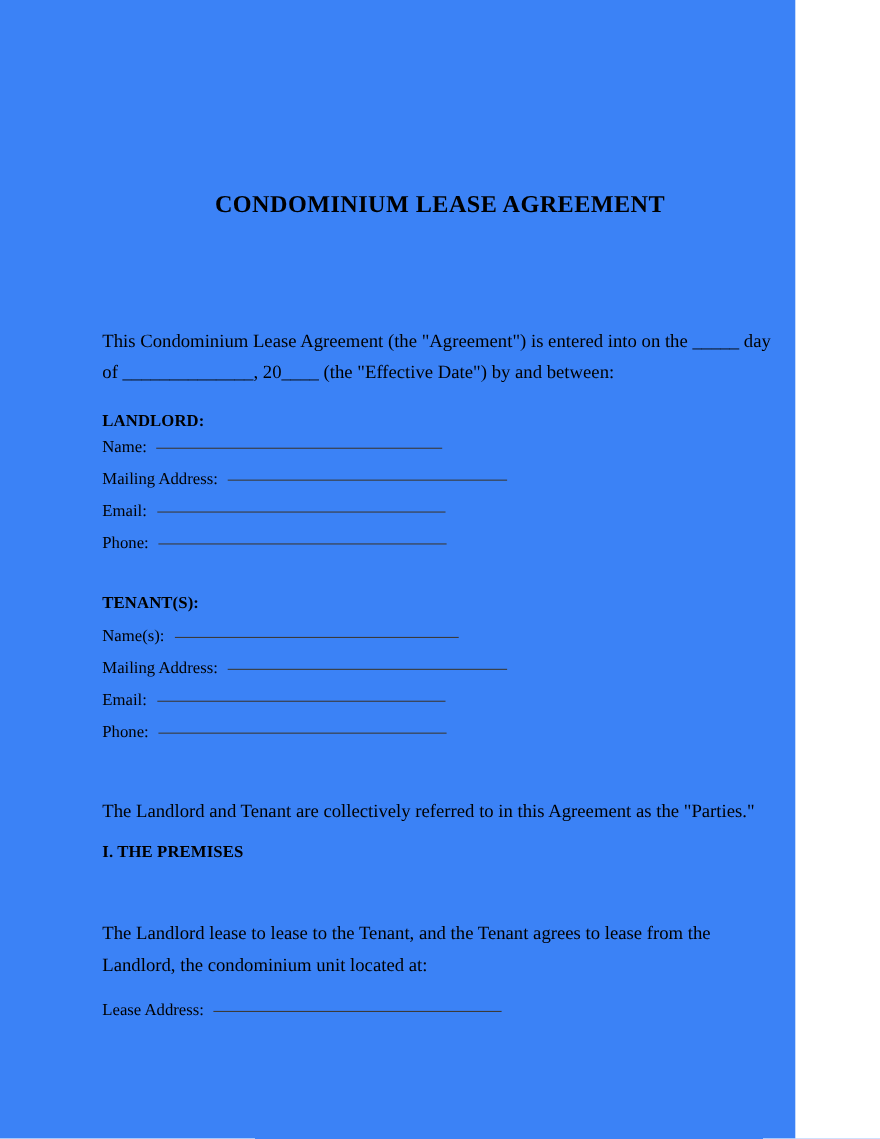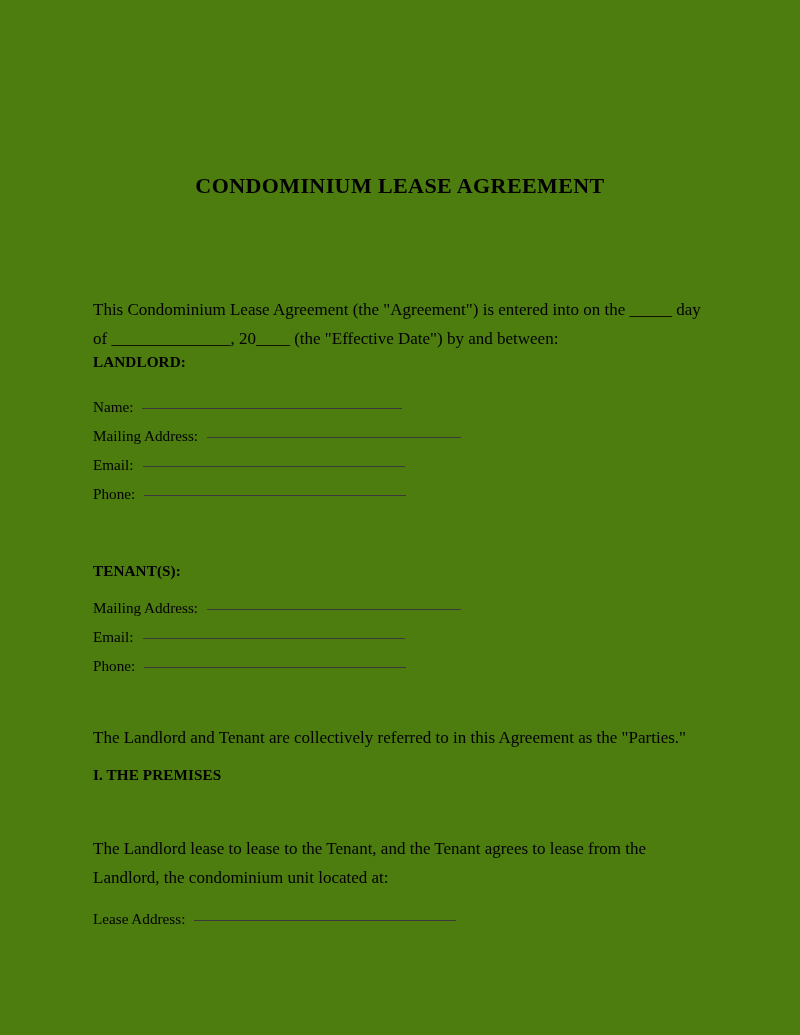--- a/index.html
+++ b/index.html
@@ -11,23 +11,23 @@
   body {
     width: 800px;
     height: 1035px;
     font-family: "Liberation Serif", "DejaVu Serif", serif;
     color: #000000;
     -webkit-font-smoothing: antialiased;
   }
 
   .page {
     position: relative;
-    width: 800px;
+    width: 723px;
     height: 1035px;
-    background: #4d7c0f;
+    background: #3b82f6;
     overflow: hidden;
     box-sizing: border-box;
   }
 
   
   .doc-title {
     position: absolute;
     left: 0;
     top: 157px;
     width: 800px;
@@ -53,22 +53,22 @@
 
   
   .section-label {
     position: absolute;
     left: 93px;
     font-size: 15.2px;
     font-weight: bold;
     line-height: 22px;
     letter-spacing: 0.1px;
   }
-  .label-landlord { top: 351px; }
-  .label-tenant   { top: 560px; }
+  .label-landlord { top: 372px; }
+  .label-tenant   { top: 538px; }
   .label-premises { top: 764px; }
 
   
   .field-row {
     position: absolute;
     left: 93px;
     display: flex;
     align-items: baseline;
     font-size: 15.2px;
     line-height: 22px;
@@ -125,20 +125,24 @@
     <span class="field-rule" style="width:262px"></span>
   </div>
 
   <div class="field-row row-ll-phone">
     <span class="field-label">Phone:</span>
     <span class="field-rule" style="width:262px"></span>
   </div>
 
   <div class="section-label label-tenant">TENANT(S):</div>
 
+  <div class="field-row row-tn-name">
+    <span class="field-label">Name(s):</span>
+    <span class="field-rule" style="width:258px"></span>
+  </div>
 
   <div class="field-row row-tn-mail">
     <span class="field-label">Mailing Address:</span>
     <span class="field-rule" style="width:254px"></span>
   </div>
 
   <div class="field-row row-tn-email">
     <span class="field-label">Email:</span>
     <span class="field-rule" style="width:262px"></span>
   </div>

